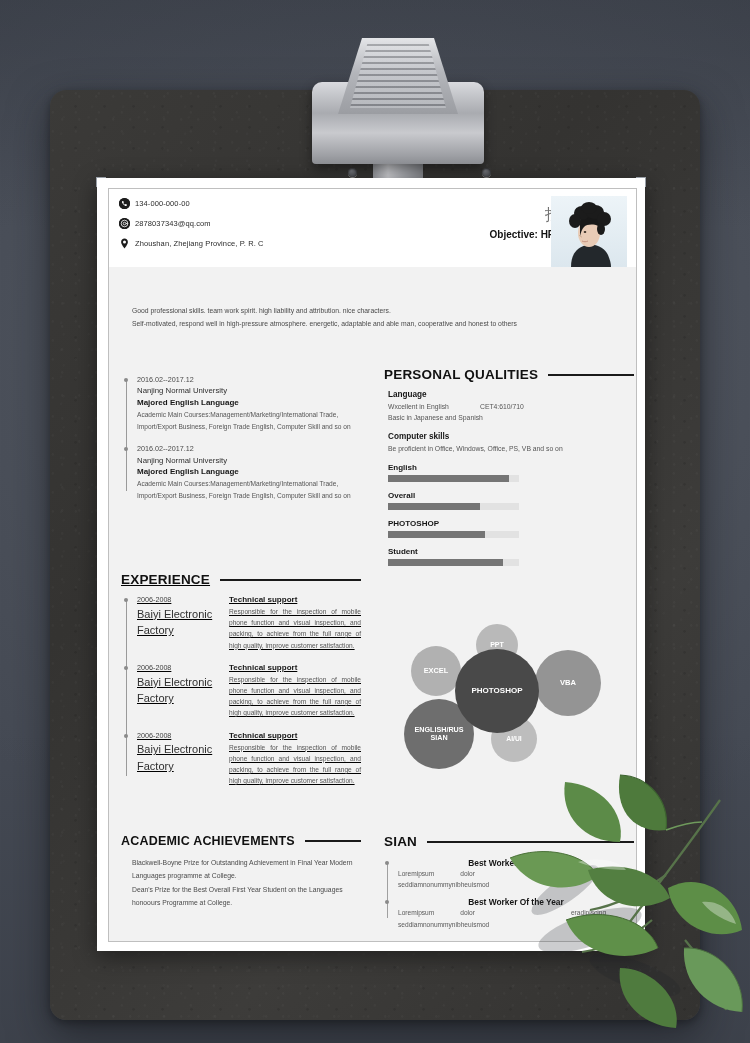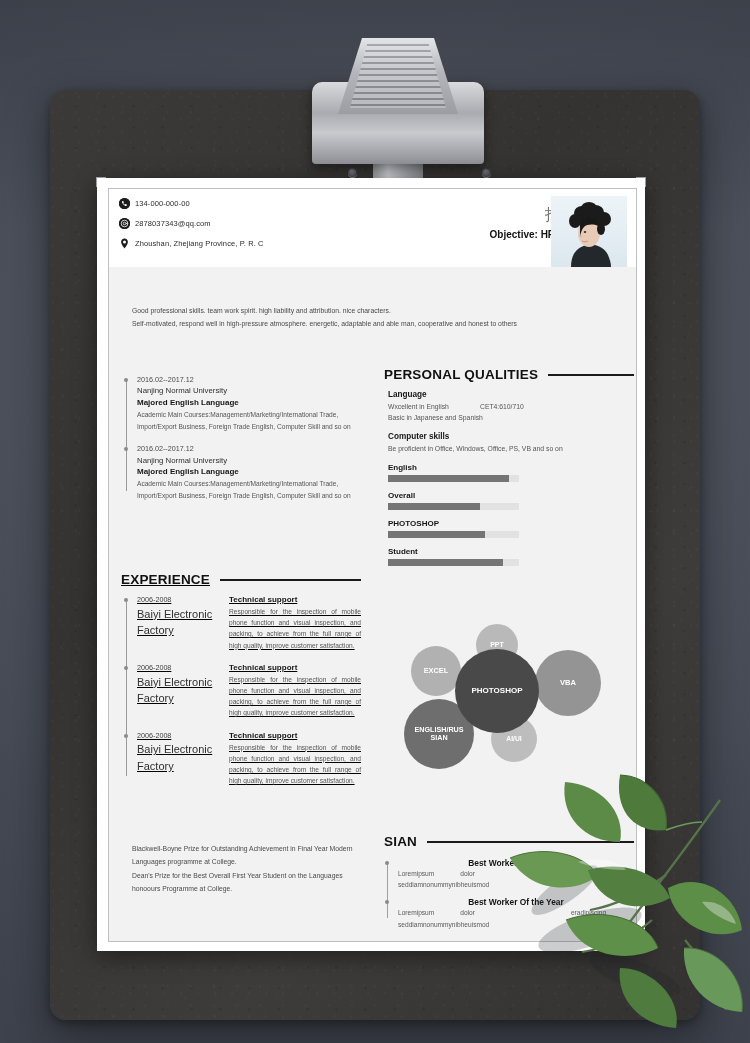--- a/index.html
+++ b/index.html
@@ -336,20 +336,24 @@
             </div>
             <div class="x-right">
               <div class="x-role">Technical support</div>
               <div class="x-desc">Responsible for the inspection of mobile phone function and visual inspection, and packing, to achieve from the full range of high quality, improve customer satisfaction.</div>
             </div>
           </div>
         </div>
       </div>
 
       <div class="block col-left" id="academic">
+        <div class="sec-title small">
+          <span class="t">ACADEMIC ACHIEVEMENTS</span>
+          <span class="rule"></span>
+        </div>
         <div class="ac-body">
           <div>Blackwell-Boyne Prize for Outstanding Achievement in Final Year Modern Languages programme at College.</div>
           <div>Dean's Prize for the Best Overall First Year Student on the Languages honoours Programme at College.</div>
         </div>
       </div>
 
       <div class="block col-right" id="qualities">
         <div class="sec-title">
           <span class="t">PERSONAL QUALITIES</span>
           <span class="rule"></span>

